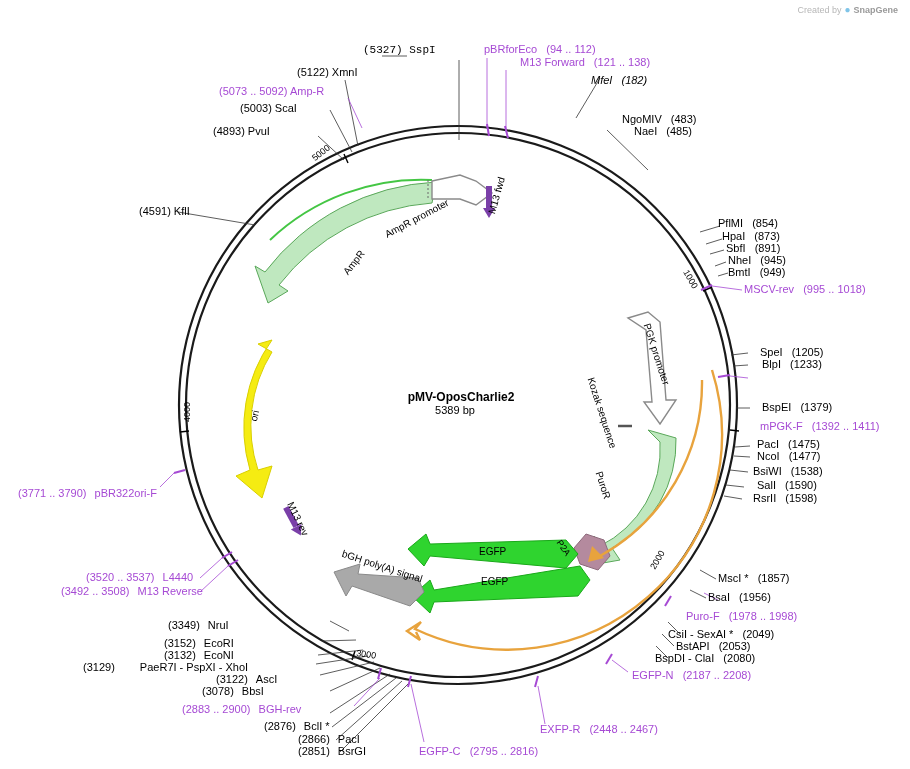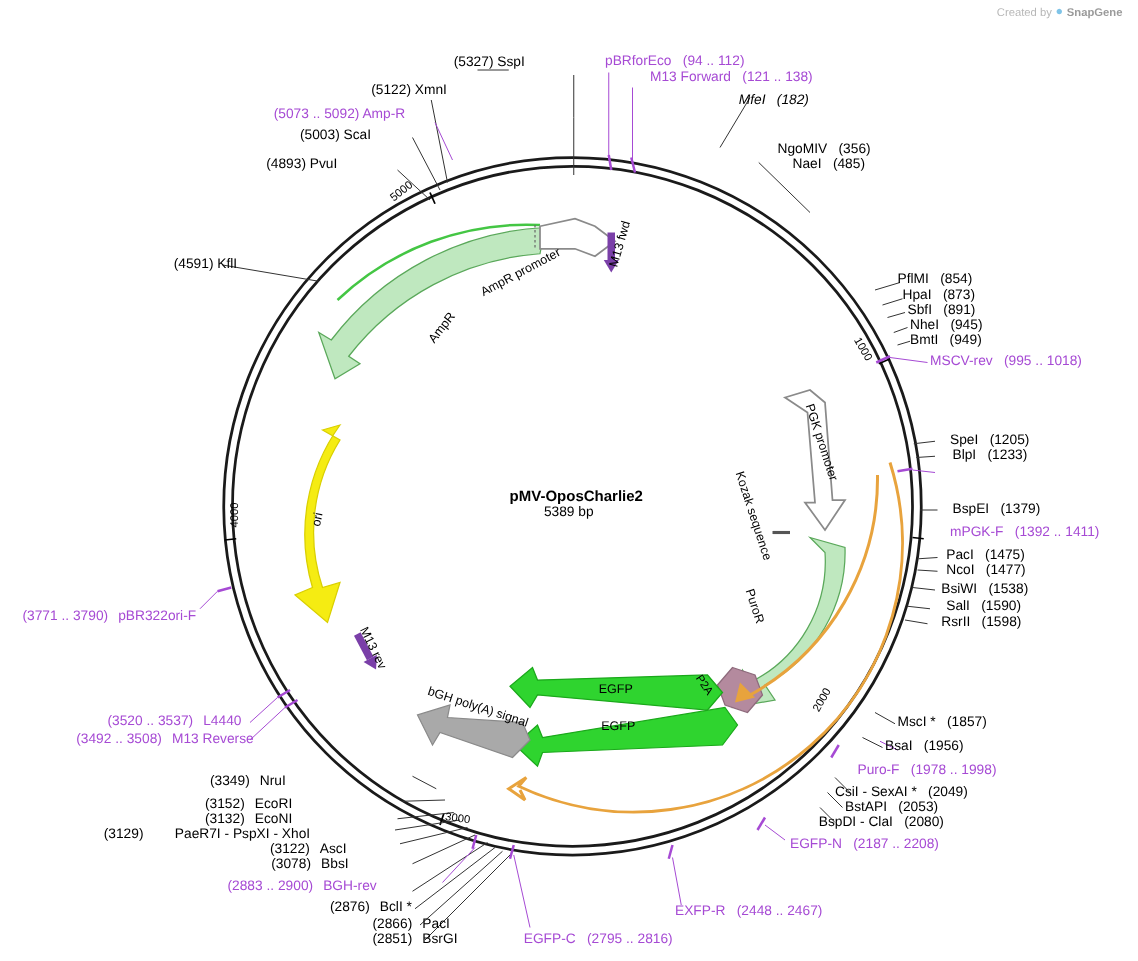--- a/index.html
+++ b/index.html
@@ -250,21 +250,21 @@
   <div class="feat-lbl" style="left:486px; top:212px; transform:rotate(-74deg)">M13 fwd</div>
   <div class="feat-lbl" style="left:295px; top:500px; transform:rotate(64deg)">M13 rev</div>
   <div class="feat-lbl" style="left:652px; top:322px; transform:rotate(72deg)">PGK promoter</div>
   <div class="feat-lbl" style="left:596px; top:376px; transform:rotate(72deg)">Kozak sequence</div>
   <div class="feat-lbl" style="left:604px; top:470px; transform:rotate(72deg)">PuroR</div>
   <div class="feat-lbl" style="left:563px; top:538px; transform:rotate(56deg); font-size:9px">P2A</div>
   <div class="feat-lbl" style="left:479px; top:546px">EGFP</div>
   <div class="feat-lbl" style="left:481px; top:576px">EGFP</div>
   <div class="feat-lbl" style="left:344px; top:548px; transform:rotate(18deg)">bGH poly(A) signal</div>
 
-  <div class="lbl" style="left:363px; top:44px;">
+  <div class="lbl" style="left:363px; top:44px;font-family:Liberation Mono, monospace;">
     <span class="pos">(5327)</span>
     <span class="bold">SspI</span>
   </div>
   <div class="lbl" style="left:297px; top:66px;">
     <span class="pos">(5122)</span>
     <span class="bold">XmnI</span>
   </div>
   <div class="lbl purple" style="left:219px; top:85px;">
     <span class="rng">(5073 .. 5092)</span>
     <span class="bold purple">Amp-R</span>
@@ -288,21 +288,21 @@
   <div class="lbl purple" style="left:520px; top:56px;">
     <span class="bold purple">M13 Forward</span>
     <span class="rng" style="margin-left:6px">(121 .. 138)</span>
   </div>
   <div class="lbl" style="left:591px; top:74px;font-style:italic;">
     <span class="bold">MfeI</span>
     <span class="pos" style="margin-left:6px">(182)</span>
   </div>
   <div class="lbl" style="left:622px; top:113px;">
     <span class="bold">NgoMIV</span>
-    <span class="pos" style="margin-left:6px">(356)</span>
+    <span class="pos" style="margin-left:6px">(483)</span>
   </div>
   <div class="lbl" style="left:634px; top:125px;">
     <span class="bold">NaeI</span>
     <span class="pos" style="margin-left:6px">(485)</span>
   </div>
 
   <div class="lbl" style="left:718px; top:217px;">
     <span class="bold">PflMI</span>
     <span class="pos" style="margin-left:6px">(854)</span>
   </div>
@@ -408,21 +408,21 @@
     <span class="bold" style="margin-left:5px">PacI</span>
   </div>
   <div class="lbl" style="left:264px; top:720px;">
     <span class="pos">(2876)</span>
     <span class="bold" style="margin-left:5px">BclI *</span>
   </div>
   <div class="lbl purple" style="left:182px; top:703px;">
     <span class="rng">(2883 .. 2900)</span>
     <span class="bold purple" style="margin-left:5px">BGH-rev</span>
   </div>
-  <div class="lbl" style="left:217px; top:685px;">
+  <div class="lbl" style="left:202px; top:685px;">
     <span class="pos">(3078)</span>
     <span class="bold" style="margin-left:5px">BbsI</span>
   </div>
   <div class="lbl" style="left:216px; top:673px;">
     <span class="pos">(3122)</span>
     <span class="bold" style="margin-left:5px">AscI</span>
   </div>
   <div class="lbl" style="left:83px; top:661px;">
     <span class="pos">(3129)</span>
     <span class="bold" style="margin-left:22px">PaeR7I  - PspXI  - XhoI</span>

